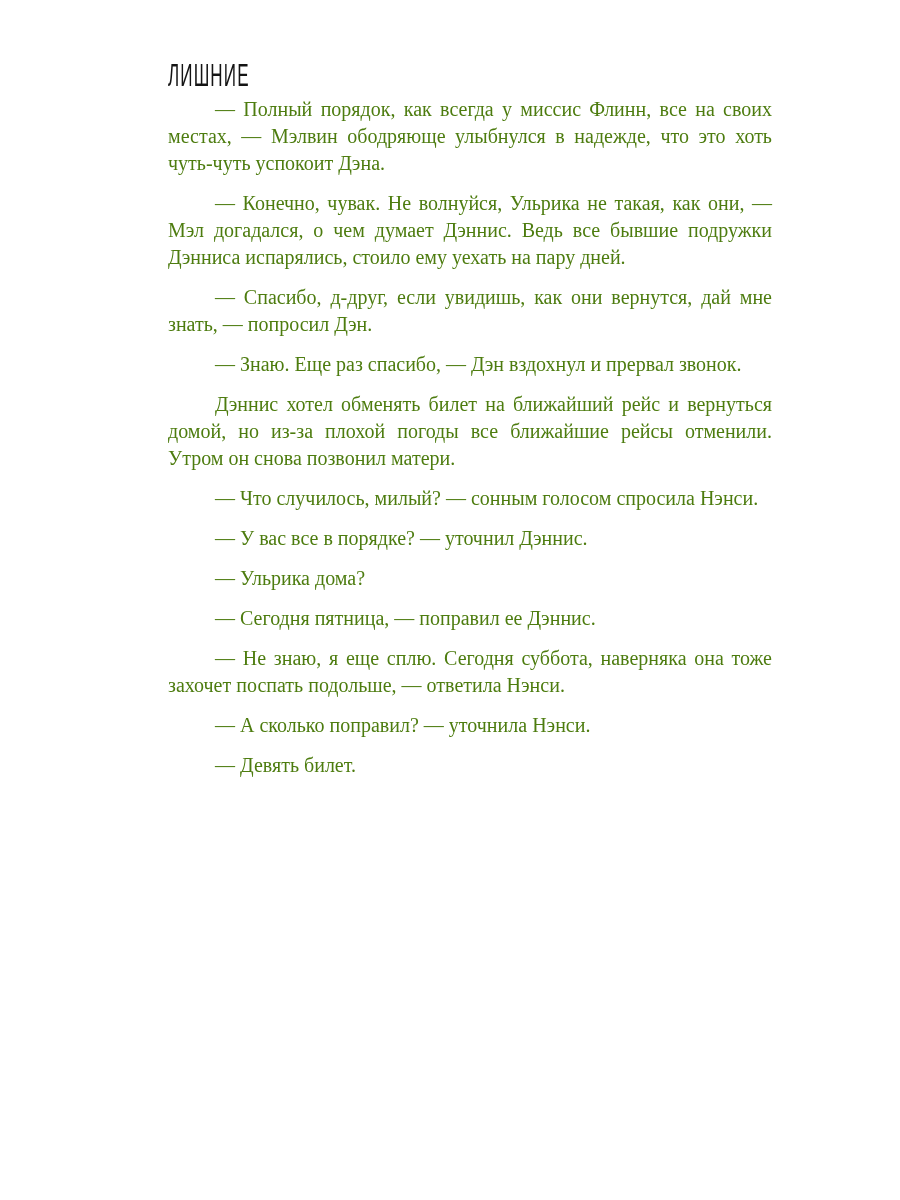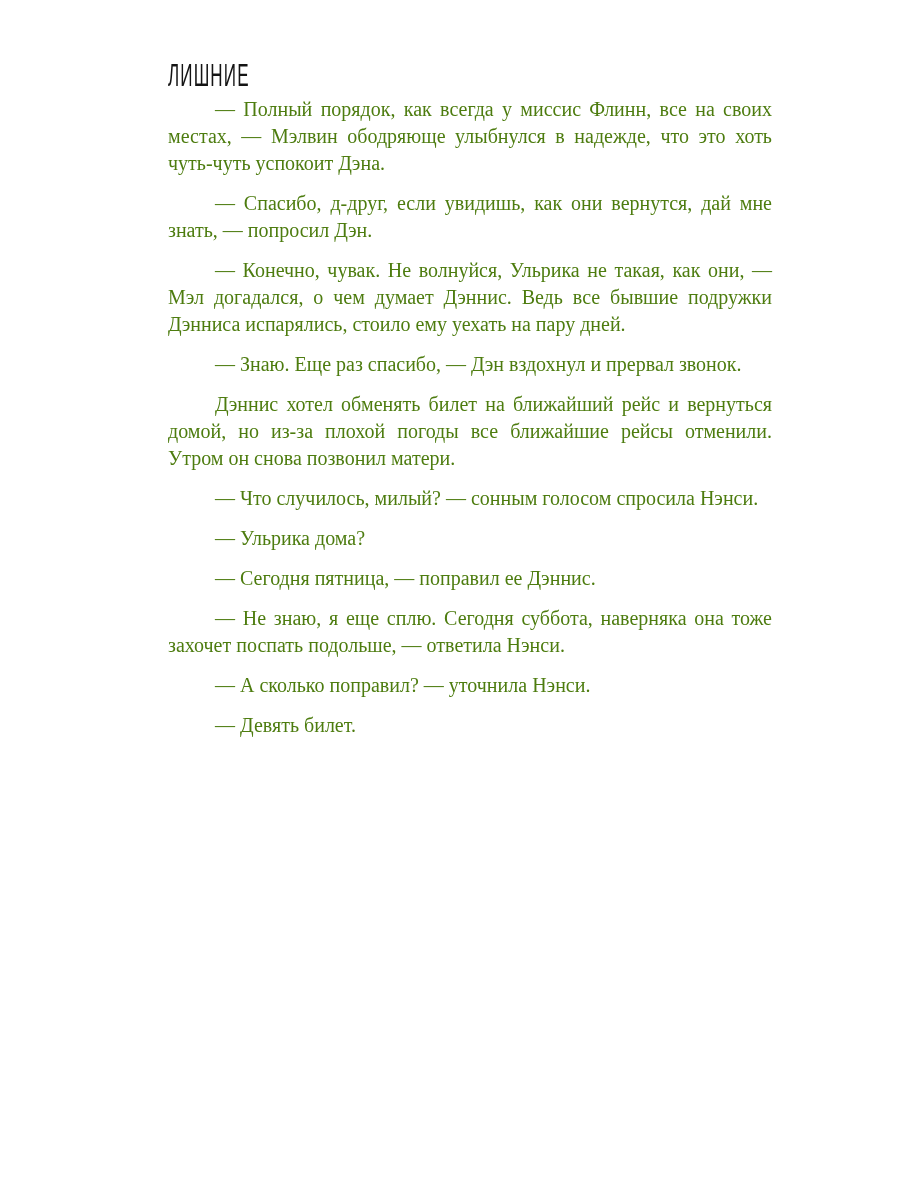--- a/index.html
+++ b/index.html
@@ -67,25 +67,26 @@
 </style>
 </head>
 <body>
 
 <div class="page">
 
   <div class="running-head">ЛИШНИЕ</div>
 
   <div class="text-body" id="text-body">
       <p class="para">— Полный порядок, как всегда у миссис Флинн, все на своих местах, — Мэлвин ободряюще улыбнулся в надежде, что это хоть чуть-чуть успокоит Дэна.</p>
+      <p class="para">— Конечно, чувак. Не волнуйся, Ульрика не такая, как они, — Мэл догадался, о чем думает Дэннис. Ведь все бывшие подружки Дэнниса испарялись, стоило ему уехать на пару дней.</p>
       <p class="para">— Спасибо, д-друг, если увидишь, как они вернутся, дай мне знать, — попросил Дэн.</p>
-      <p class="para">— Конечно, чувак. Не волнуйся, Ульрика не такая, как они, — Мэл догадался, о чем думает Дэннис. Ведь все бывшие подружки Дэнниса испарялись, стоило ему уехать на пару дней.</p>
       <p class="para">— Знаю. Еще раз спасибо, — Дэн вздохнул и прервал звонок.</p>
       <p class="para">Дэннис хотел обменять билет на ближайший рейс и вернуться домой, но из-за плохой погоды все ближайшие рейсы отменили. Утром он снова позвонил матери.</p>
       <p class="para">— Что случилось, милый? — сонным голосом спросила Нэнси.</p>
+      <p class="para">— У вас все в порядке? — уточнил Дэннис.</p>
       <p class="para">— Ульрика дома?</p>
       <p class="para">— Сегодня пятница, — поправил ее Дэннис.</p>
       <p class="para">— Не знаю, я еще сплю. Сегодня суббота, наверняка она тоже захочет поспать подольше, — ответила Нэнси.</p>
       <p class="para">— А сколько поправил? — уточнила Нэнси.</p>
       <p class="para">— Девять билет.</p>
     </div>
 
   <div class="footer">
     <svg class="rose" width="152" height="76" viewBox="0 0 152 76" xmlns="http://www.w3.org/2000/svg" aria-hidden="true">
 

